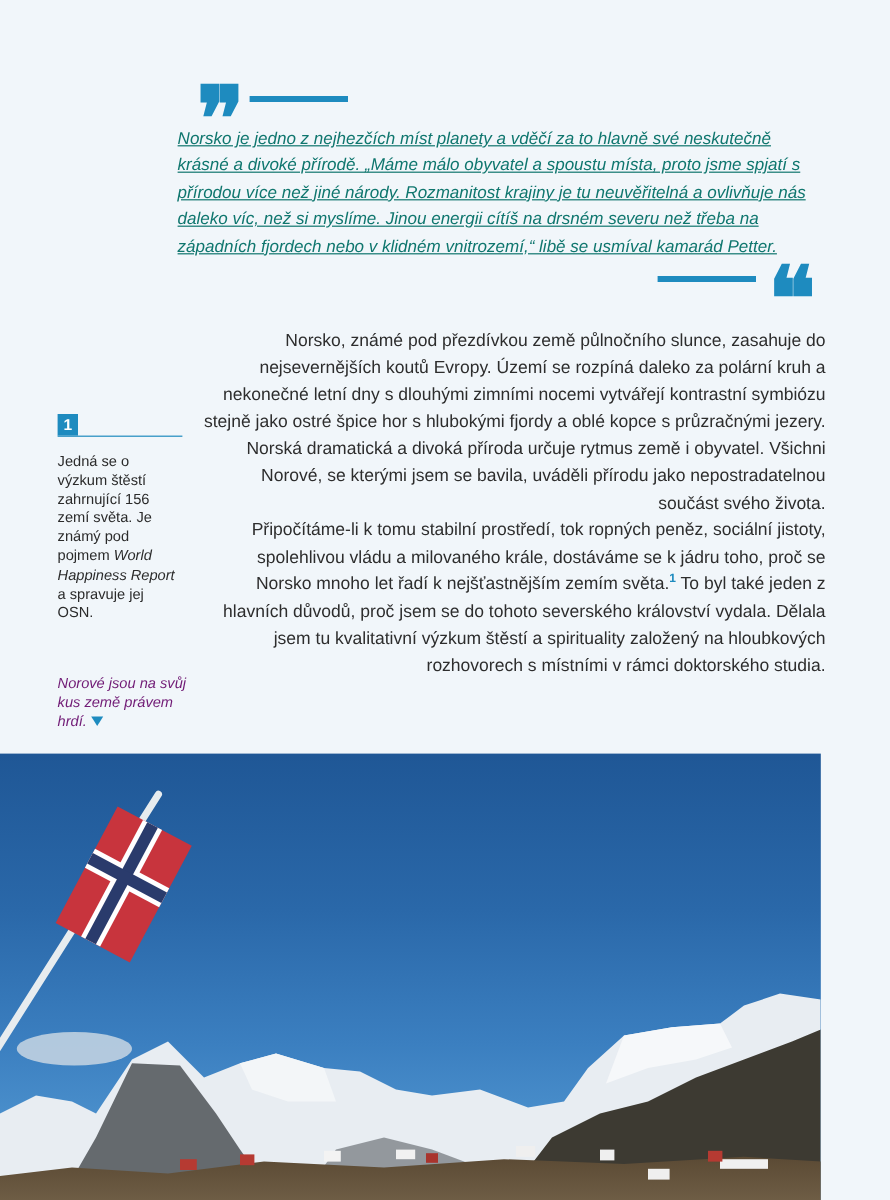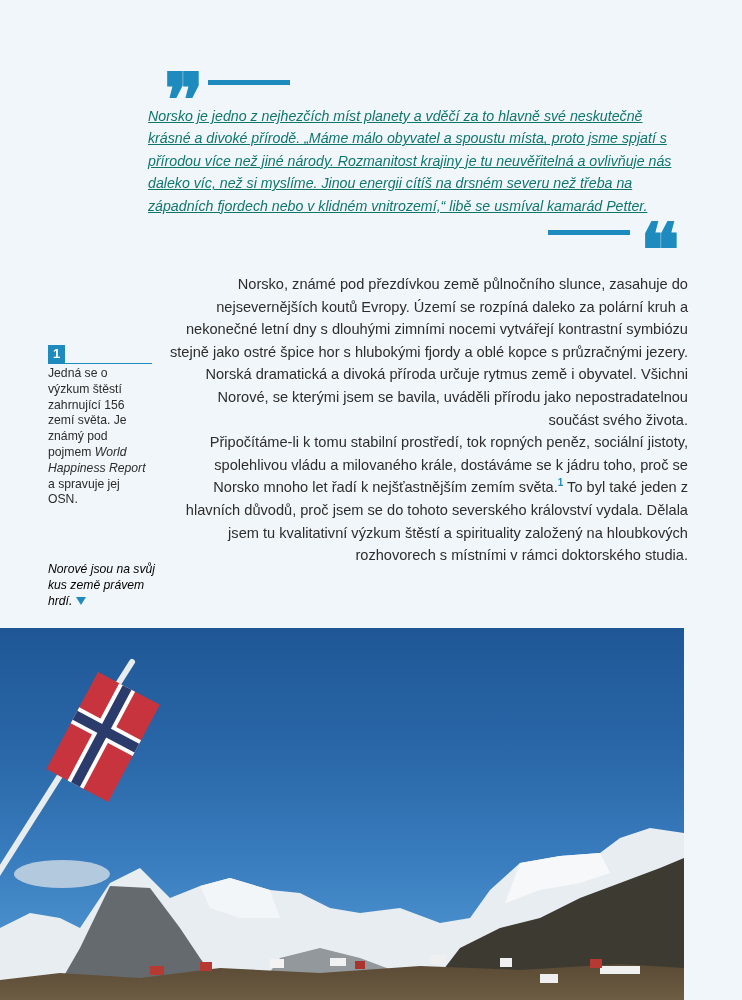--- a/index.html
+++ b/index.html
@@ -39,25 +39,25 @@
   .body-text p { margin:0; text-indent:22px; }
   .fn-sup { color:#1e8bbf; font-weight:bold; font-size:10px; vertical-align:super; line-height:0; }
   .note {
     position:absolute; left:48px; top:345px; width:104px;
   }
   .note-head { display:flex; align-items:flex-end; border-bottom:1.5px solid #1e8bbf; }
   .note-badge {
     background:#1e8bbf; color:#fff; font-weight:bold; font-size:13px;
     width:17px; height:18px; line-height:18px; text-align:center;
   }
-  .note-text { font-size:12.2px; line-height:15.8px; color:#2b2b2b; margin-top:2px; }
+  .note-text { font-size:12.2px; line-height:15.8px; color:#2b2b2b; margin-top:13px; }
   .note-text i { font-style:italic; }
   .caption {
     position:absolute; left:48px; top:562px; width:110px;
-    font-style:italic; color:#000000; font-size:12.2px; line-height:15.8px;
+    font-style:italic; color:#701a75; font-size:12.2px; line-height:15.8px;
   }
   .tri { display:inline-block; width:0; height:0; border-left:5px solid transparent; border-right:5px solid transparent; border-top:8px solid #1e8bbf; margin-left:4px; vertical-align:middle; }
   .photo {
     position:absolute; left:0; top:628px; width:684px; height:372px; overflow:hidden;
     background:linear-gradient(180deg,#1f5796 0%,#2a68a9 35%,#3b7fc0 65%,#5aa0d8 100%);
   }
   .photo svg { position:absolute; left:0; top:0; }
 </style>
 </head>
 <body>

